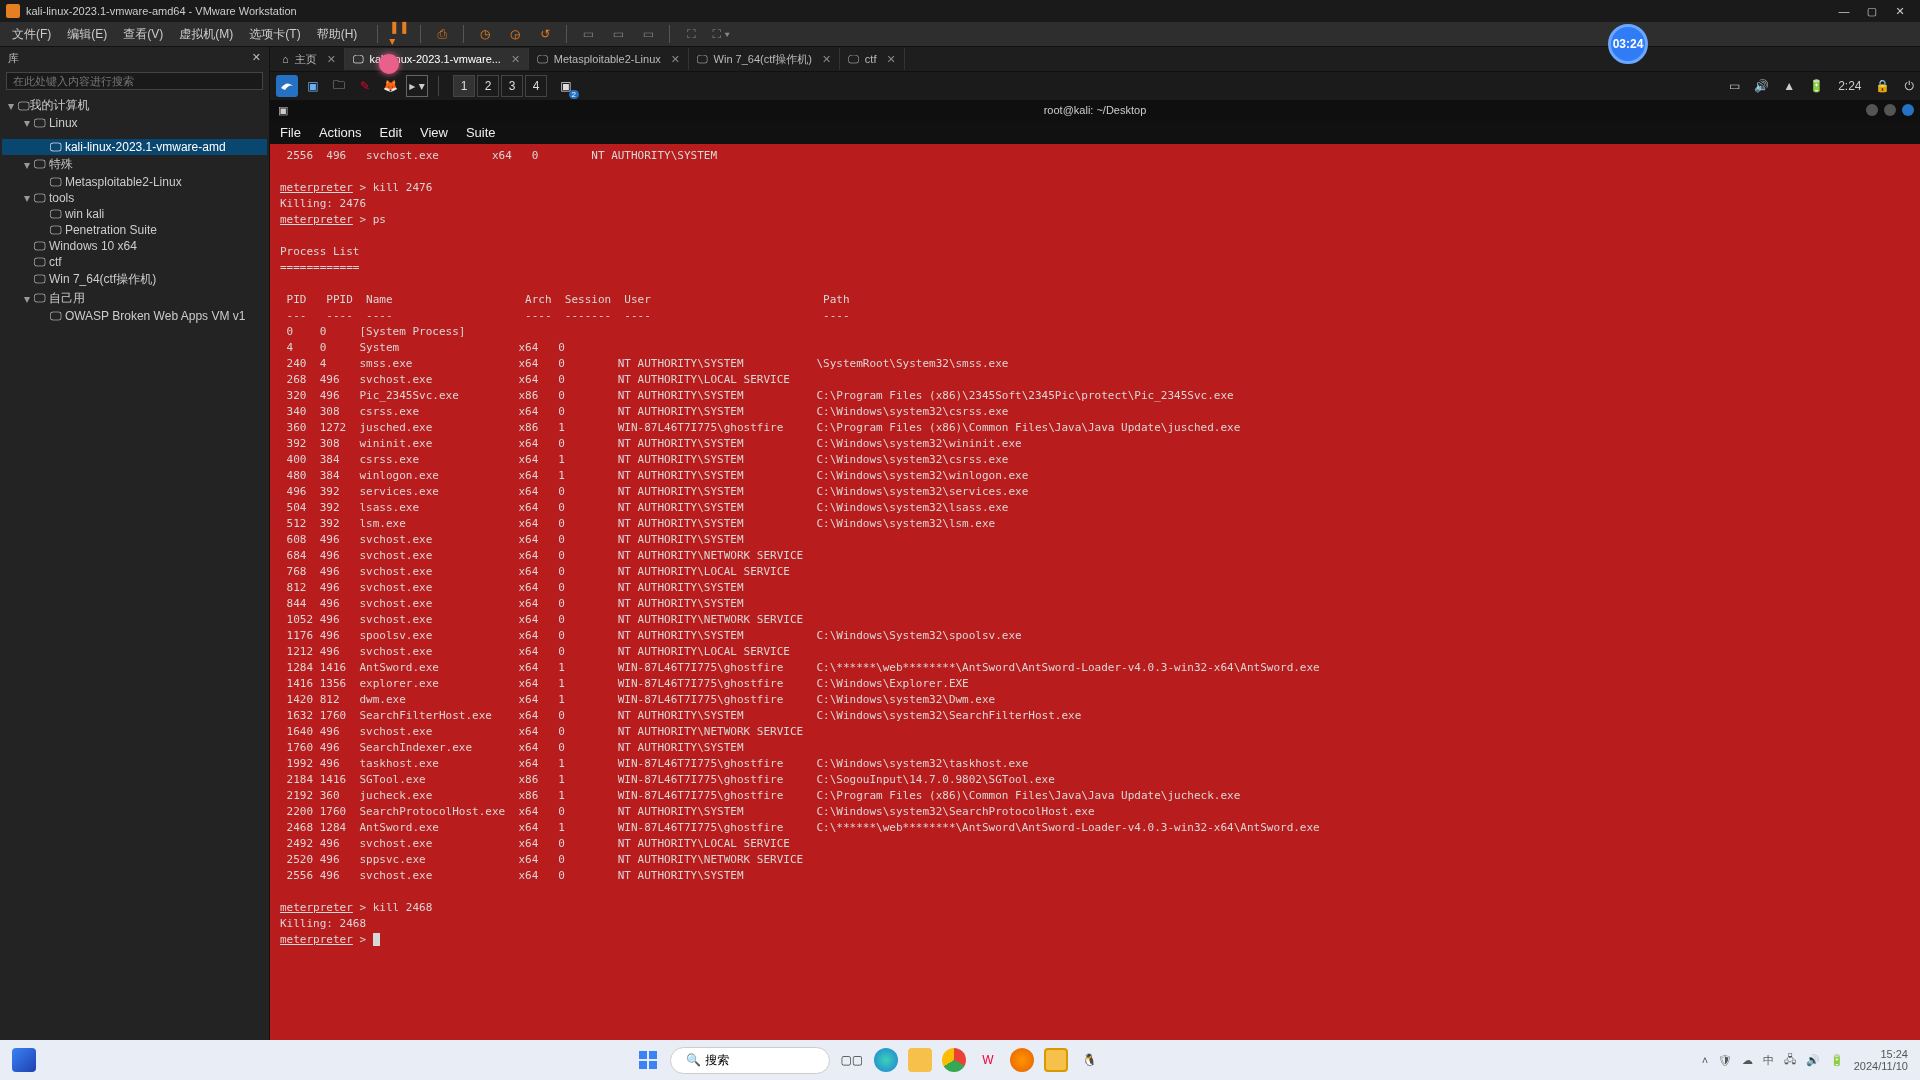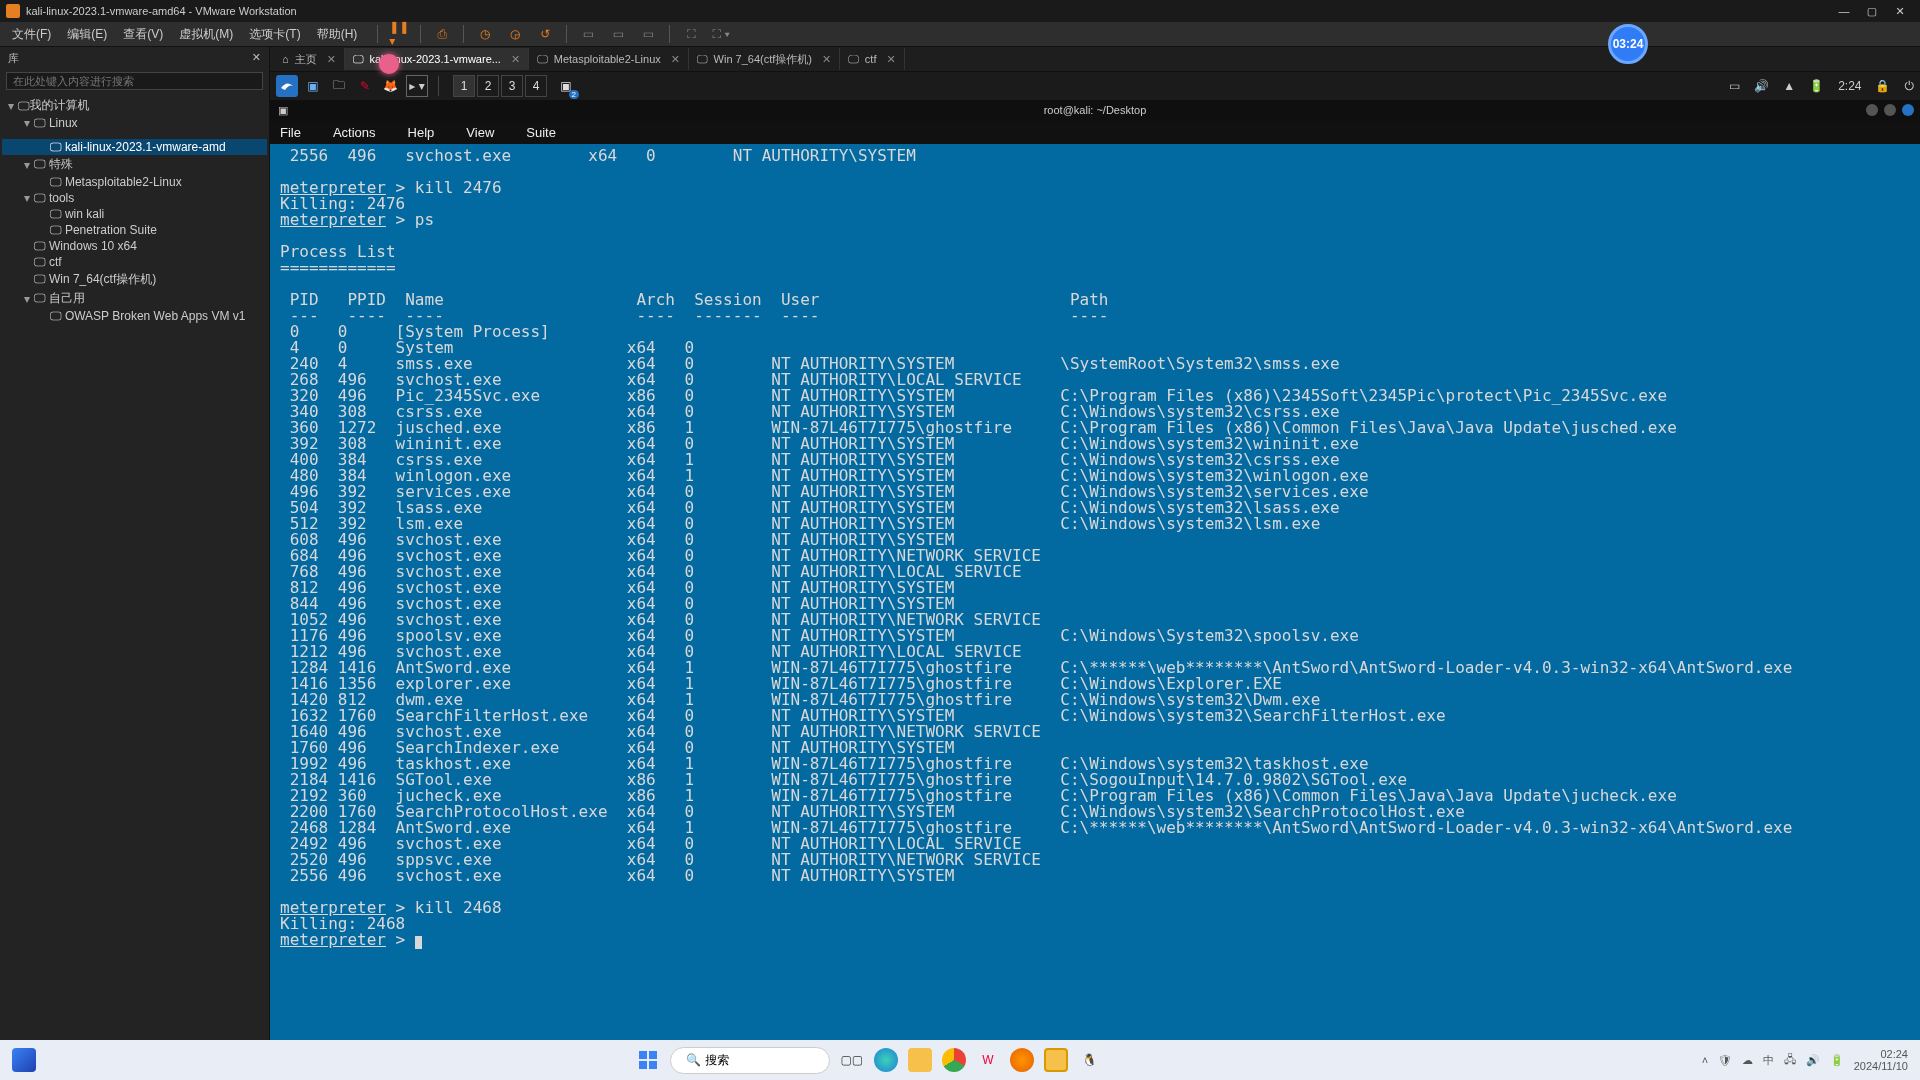--- a/index.html
+++ b/index.html
@@ -48,24 +48,24 @@
 .kali-panel .ws.active { background: #333; }
 .kali-panel .spacer { flex: 1; }
 .kali-panel .tray { display: flex; align-items: center; gap: 14px; color: #ccc; }
 
 
 .term-title { height: 22px; background: #0f0f0f; display: flex; align-items: center; justify-content: center; color: #ccc; font-size: 11px; position: relative; }
 .term-title .wbuttons { position: absolute; right: 6px; display: flex; gap: 6px; }
 .term-title .wb { width: 12px; height: 12px; border-radius: 50%; background: #555; }
 
 
-.term-menu { height: 24px; background: #111; color: #eee; display: flex; align-items: center; padding: 0 10px; gap: 32px; font-size: 13px; }
-
-
-.term-body { background: #0369a1; color: #d8d8d8; font-family: "DejaVu Sans Mono", Consolas, monospace; font-size: 16px; line-height: 16px; padding: 4px 10px; height: calc(100% - 28px - 22px - 24px); overflow: hidden; white-space: pre; }
+.term-menu { height: 24px; background: #111; color: #eee; display: flex; align-items: center; padding: 0 10px; gap: 18px; font-size: 13px; }
+
+
+.term-body { background: #b91c1c; color: #d8d8d8; font-family: "DejaVu Sans Mono", Consolas, monospace; font-size: 11px; line-height: 16px; padding: 4px 10px; height: calc(100% - 28px - 22px - 24px); overflow: hidden; white-space: pre; }
 .term-body .mp { text-decoration: underline; color: #d8d8d8; }
 .cursor { display: inline-block; width: 7px; height: 13px; background: #d8d8d8; vertical-align: text-bottom; }
 
 
 .vm-right { flex: 1; display: flex; flex-direction: column; background: #000; }
 
 
 .vm-status { height: 24px; background: #1e1e1e; color: #bbb; font-size: 11px; display: flex; align-items: center; padding: 0 8px; border-top: 1px solid #111; }
 .vm-status .spacer { flex: 1; }
 .vm-status .devicon { width: 16px; height: 14px; background: #3a3a3a; margin-left: 6px; border: 1px solid #555; }
@@ -218,21 +218,21 @@
       <div class="wbuttons">
         <span class="wb"></span>
         <span class="wb"></span>
         <span class="wb" style="background:#2571c4;"></span>
       </div>
     </div>
 
     <div class="term-menu">
       <span>File</span>
       <span>Actions</span>
-      <span>Help</span>
+      <span>Edit</span>
       <span>View</span>
       <span>Suite</span>
     </div>
 
     <div class="term-body" id="term"> 2556  496   svchost.exe        x64   0        NT AUTHORITY\SYSTEM
 
 <span class="mp">meterpreter</span> &gt; kill 2476
 Killing: 2476
 <span class="mp">meterpreter</span> &gt; ps
 
@@ -324,17 +324,17 @@
   </div>
   <div class="right">
     <span>˄</span>
     <span>🛡</span>
     <span>☁</span>
     <span>中</span>
     <span>🖧</span>
     <span>🔊</span>
     <span>🔋</span>
     <div style="line-height:12px;">
-      <div>02:24</div>
+      <div>15:24</div>
       <div>2024/11/10</div>
     </div>
   </div>
 </div>
 
 </body></html>

